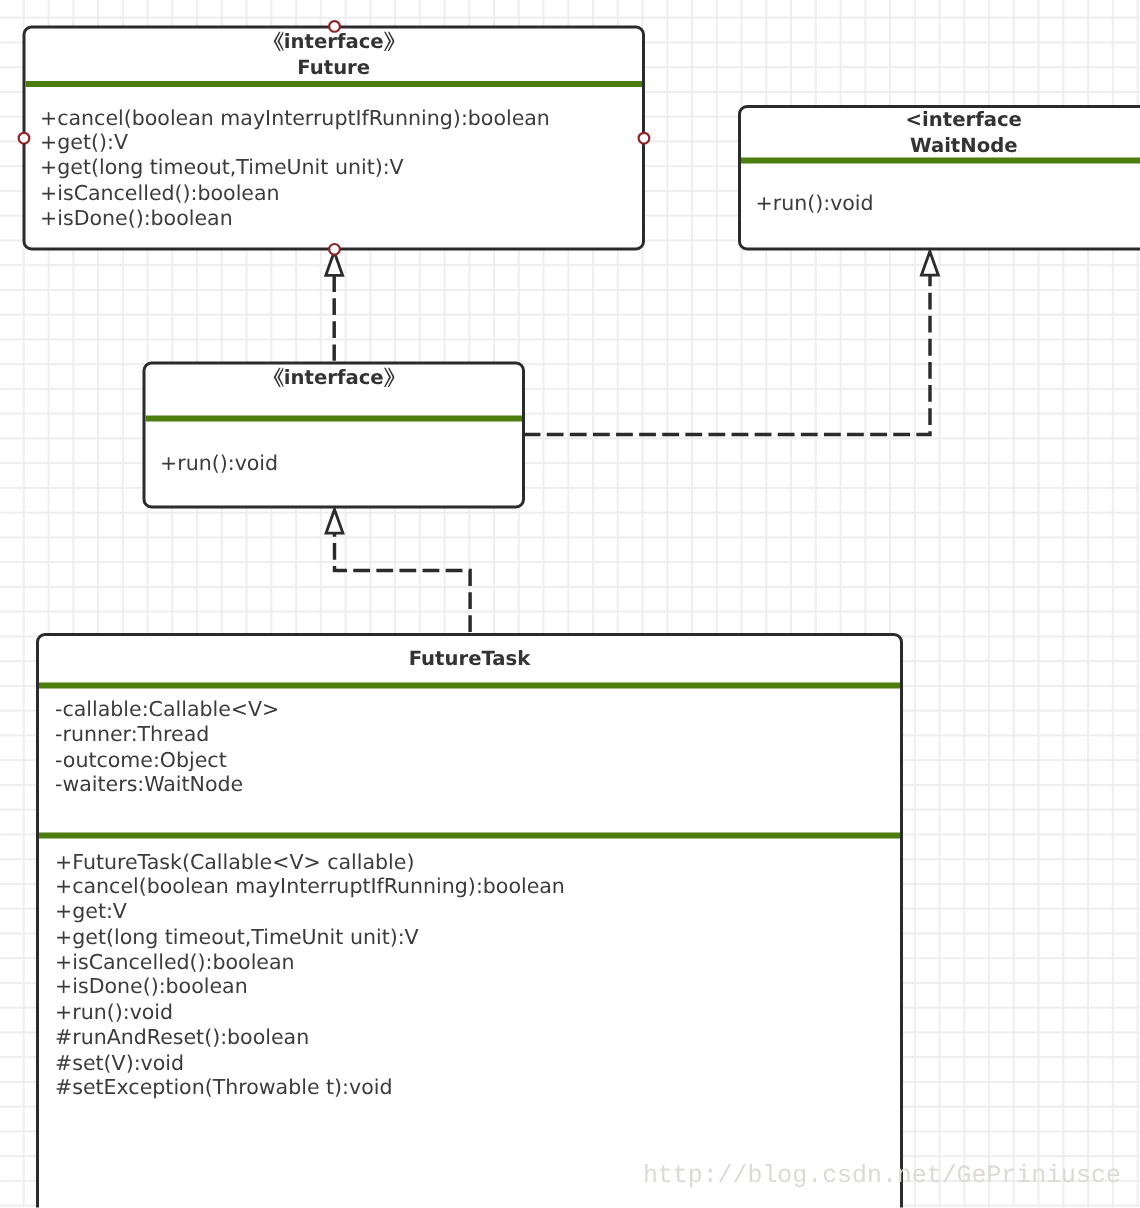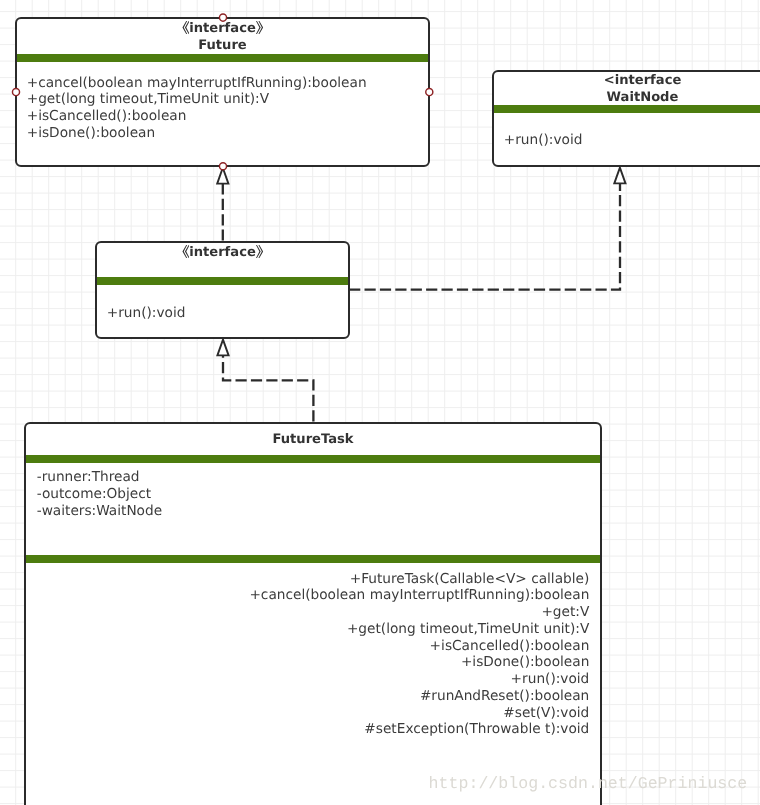--- a/index.html
+++ b/index.html
@@ -13,21 +13,21 @@
       linear-gradient(to bottom, #eeeeee 1.05px, transparent 1.05px);
     background-size:16.5px 16.5px;
     background-position:-1.3px -5.4px;
   }
   svg#links{position:absolute;left:0;top:0;width:760px;height:805px;z-index:1;pointer-events:none;}
   svg#handles{position:absolute;left:0;top:0;width:760px;height:805px;z-index:5;}
   .node{position:absolute;box-sizing:border-box;background:#ffffff;
     border:2px solid #2b2b2b;border-radius:6px;}
   .hdr{text-align:center;font-weight:bold;color:#333333;font-size:13.1px;
        line-height:17.4px;box-sizing:border-box;}
-  .sect{box-sizing:border-box;border-top:8px solid #4d7c0f;color:#3b3b3b;
+  .sect{box-sizing:border-box;border-top:4px solid #4d7c0f;color:#3b3b3b;
         font-size:13.7px;line-height:16.75px;}
   .sect .ln{white-space:pre;}
   .cv{display:inline-block;width:7.6px;height:13px;position:relative;top:2.05px;
       background-repeat:no-repeat;background-size:8.3px 12.6px;}
   .cv svg{display:block;fill:currentColor}
   .wm{position:absolute;font-family:"Liberation Mono",monospace;color:#dcdad4;
       letter-spacing:0px;font-size:16.6px;white-space:pre;}
 </style>
 </head>
 <body>
@@ -64,20 +64,21 @@
               <path d="M4.2 0 L0.45 6.5 L4.2 13 L5.15 13 L1.8 6.5 L5.15 0 Z"></path>
               <path d="M6.65 0 L2.9 6.5 L6.65 13 L7.6 13 L4.25 6.5 L7.6 0 Z"></path>
             </svg></span><span>interface</span><span class="cv cvr"><svg viewBox="0 0 7.6 13" width="7.6" height="13">
               <path d="M3.4 0 L7.15 6.5 L3.4 13 L2.45 13 L5.8 6.5 L2.45 0 Z"></path>
               <path d="M0.95 0 L4.7 6.5 L0.95 13 L0 13 L3.35 6.5 L0 0 Z"></path>
             </svg></span></div>
       <div>Future</div>
     </div>
     <div class="sect" style="padding:12.6px 9.7px 0 9.7px;">
       <div class="ln">+cancel(boolean mayInterruptIfRunning):boolean</div>
+      <div class="ln">+get():V</div>
       <div class="ln">+get(long timeout,TimeUnit unit):V</div>
       <div class="ln">+isCancelled():boolean</div>
       <div class="ln">+isDone():boolean</div>
     </div>
   </div>
 
   <div class="node" id="n-runnable" style="left:492px;top:70px;width:301px;height:97px;">
     <div class="hdr" style="height:33px;padding-top:0px;">
       <div>&lt;interface</div>
       <div>WaitNode</div>
@@ -100,25 +101,26 @@
     <div class="sect" style="padding:20px 9.7px 0 9.7px;">
       <div class="ln">+run():void</div>
     </div>
   </div>
 
   <div class="node" id="n-ft" style="left:24px;top:422px;width:578px;height:472px;">
     <div class="hdr" style="height:31px;padding-top:6.5px;">
       <div>FutureTask</div>
     </div>
     <div class="sect" style="height:100px;padding:6.1px 10.7px 0 10.7px;">
+      <div class="ln">-callable:Callable&lt;V&gt;</div>
       <div class="ln">-runner:Thread</div>
       <div class="ln">-outcome:Object</div>
       <div class="ln">-waiters:WaitNode</div>
     </div>
-    <div class="sect" style="padding:7.6px 10.7px 0 10.7px;text-align:right;">
+    <div class="sect" style="padding:7.6px 10.7px 0 10.7px;">
       <div class="ln">+FutureTask(Callable&lt;V&gt; callable)</div>
       <div class="ln">+cancel(boolean mayInterruptIfRunning):boolean</div>
       <div class="ln">+get:V</div>
       <div class="ln">+get(long timeout,TimeUnit unit):V</div>
       <div class="ln">+isCancelled():boolean</div>
       <div class="ln">+isDone():boolean</div>
       <div class="ln">+run():void</div>
       <div class="ln">#runAndReset():boolean</div>
       <div class="ln">#set(V):void</div>
       <div class="ln">#setException(Throwable t):void</div>

